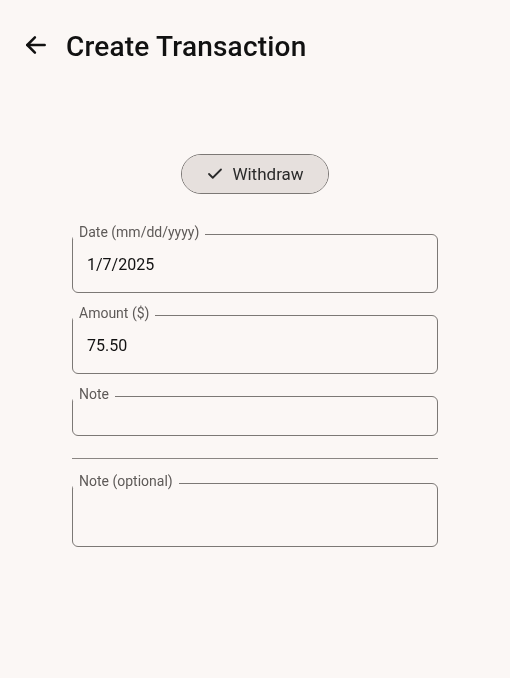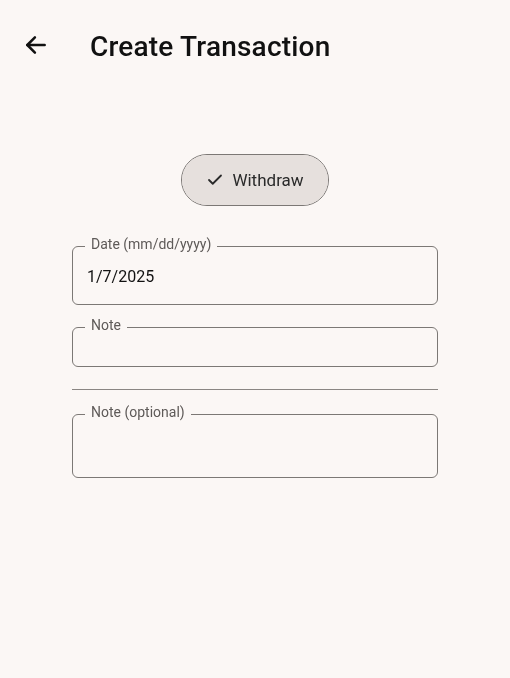--- a/index.html
+++ b/index.html
@@ -12,21 +12,21 @@
       height: 678px;
       background: #fbf7f5;
       font-family: -apple-system, BlinkMacSystemFont, "Segoe UI", Roboto, Helvetica, Arial, sans-serif;
       color: #1a1a1a;
       overflow: hidden;
     }
     .header {
       display: flex;
       align-items: center;
       padding: 28px 18px 0 18px;
-      gap: 36px;
+      gap: 12px;
     }
     .back-btn {
       width: 36px;
       height: 36px;
       display: flex;
       align-items: center;
       justify-content: center;
       border: none;
       background: transparent;
       cursor: pointer;
@@ -44,21 +44,21 @@
       display: flex;
       justify-content: center;
       margin-top: 90px;
       margin-bottom: 40px;
     }
     .segmented {
       display: flex;
       border: 1px solid #7c7875;
       border-radius: 999px;
       overflow: hidden;
-      height: 52px;
+      height: 40px;
     }
     .seg-btn {
       display: flex;
       align-items: center;
       justify-content: center;
       gap: 8px;
       padding: 0 24px;
       min-width: 138px;
       border: none;
       background: #fff;
@@ -80,21 +80,21 @@
       position: relative;
       border: 1px solid #7c7875;
       border-radius: 6px;
       margin-bottom: 22px;
       padding: 20px 14px 18px 14px;
       background: transparent;
     }
     .legend {
       position: absolute;
       top: -10px;
-      left: 12px;
+      left: 0;
       background: #fbf7f5;
       padding: 0 6px;
       font-size: 14px;
       color: #5e5a58;
       line-height: 1;
     }
     .value {
       font-size: 16px;
       color: #121212;
     }
@@ -135,20 +135,24 @@
         <span>Withdraw</span>
       </button>
     </div>
   </div>
 
   <div class="fieldset">
     <span class="legend">Date (mm/dd/yyyy)</span>
     <div class="value">1/7/2025</div>
   </div>
 
+  <div class="fieldset">
+    <span class="legend">Amount ($)</span>
+    <div class="value">75.50</div>
+  </div>
 
   <div class="fieldset">
     <span class="legend">Note</span>
   </div>
 
   <hr class="divider">
 
   <div class="fieldset">
     <span class="legend">Note (optional)</span>
     <div class="value empty-field"></div>

